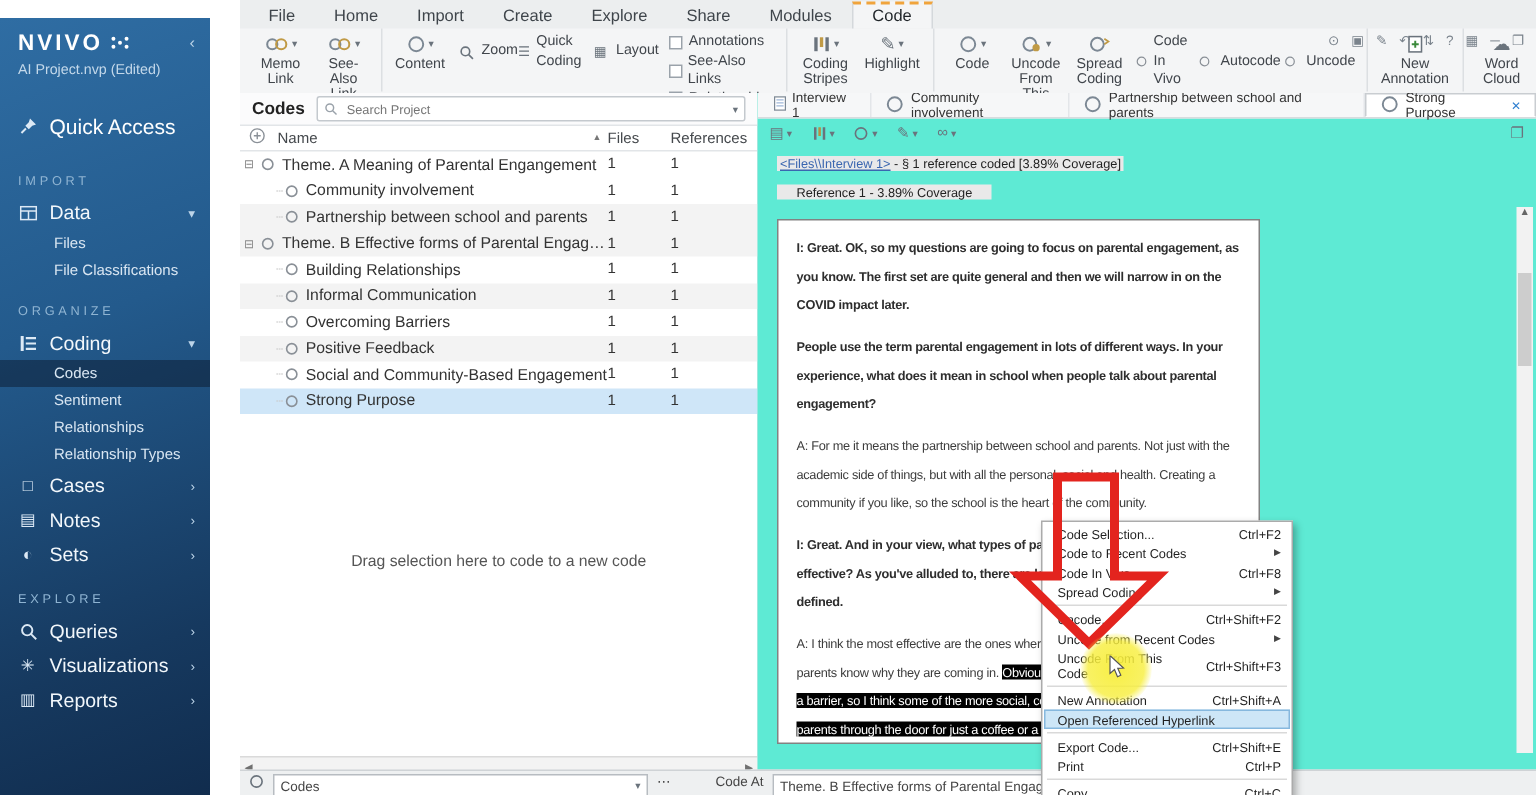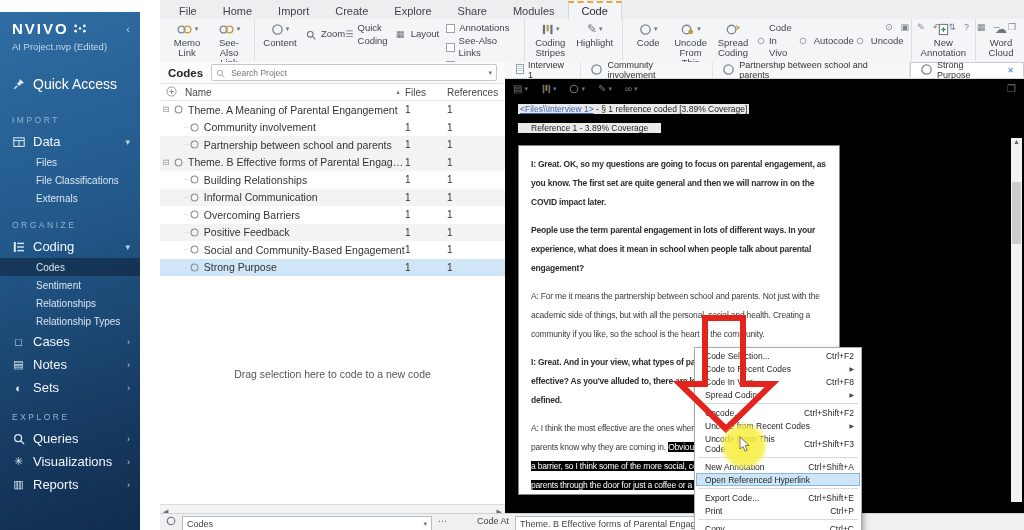--- a/index.html
+++ b/index.html
@@ -69,21 +69,21 @@
   .tree{display:inline-flex;align-items:center;}
   .expbox{width:12px;font-size:8px;color:#888;text-align:center;}
   .tdot{color:#c9c9c9;font-size:8px;letter-spacing:-1px;}
   .codecircle{display:inline-flex;margin:0 5px 0 2px;}
   .cname{flex:1;white-space:nowrap;overflow:hidden;text-overflow:ellipsis;}
   .drop-hint{margin-top:92px;text-align:center;font-size:10.5px;color:#555;}
   .hscroll{margin-top:auto;height:13px;background:#f3f3f3;border-top:1px solid #dadada;
            display:flex;align-items:center;justify-content:space-between;
            font-size:7px;color:#707070;padding:0 3px;}
   
-  .doc-panel{position:absolute;left:505px;top:62px;right:0;bottom:12px;background:#000000;
+  .doc-panel{position:absolute;left:505px;top:62px;right:0;bottom:12px;background:#5eead4;
              display:flex;flex-direction:column;overflow:hidden;}
   .doc-tabs{display:flex;height:16px;background:#f6f7f8;border-bottom:1px solid #d8dbde;
             align-items:stretch;padding-left:2px;}
   .dtab{display:flex;align-items:center;gap:4px;font-size:9px;color:#333;padding:0 9px;
         cursor:pointer;border-right:1px solid #e3e6e9;}
   .dtab.active{background:#fff;border:1px solid #c9cdd1;border-bottom:1px solid #fff;}
   .dtab .x{color:#2f7fd0;font-size:8px;margin-left:4px;}
   .doc-toolbar{display:flex;align-items:center;height:19px;padding:0 8px;gap:13px;
                color:#6a737c;font-size:10px;}
   .dtool{display:inline-flex;align-items:center;gap:2px;cursor:pointer;}
@@ -165,21 +165,20 @@
               <rect x="0.8" y="1.8" width="10.4" height="8.6" fill="none" stroke="currentColor"></rect>
               <line x1="0.8" y1="4.6" x2="11.2" y2="4.6" stroke="currentColor"></line>
               <line x1="6" y1="4.6" x2="6" y2="10.4" stroke="currentColor"></line>
             </svg>
           </span>
           <span>Data</span>
           <span class="chev">▾</span>
         </div>
         <div class="sb-child">Files</div>
         <div class="sb-child">File Classifications</div>
-        <div class="sb-child">Externals</div>
         <div class="sb-label">ORGANIZE</div>
         <div class="sb-item">
           <span class="sb-icon">
             <svg viewBox="0 0 12 12" width="12" height="12">
               <rect x="0.8" y="1" width="2" height="10" fill="currentColor"></rect>
               <line x1="4.2" y1="2.4" x2="11" y2="2.4" stroke="currentColor" stroke-width="1.4"></line>
               <line x1="4.2" y1="6" x2="11" y2="6" stroke="currentColor" stroke-width="1.4"></line>
               <line x1="4.2" y1="9.6" x2="11" y2="9.6" stroke="currentColor" stroke-width="1.4"></line>
             </svg>
           </span>

